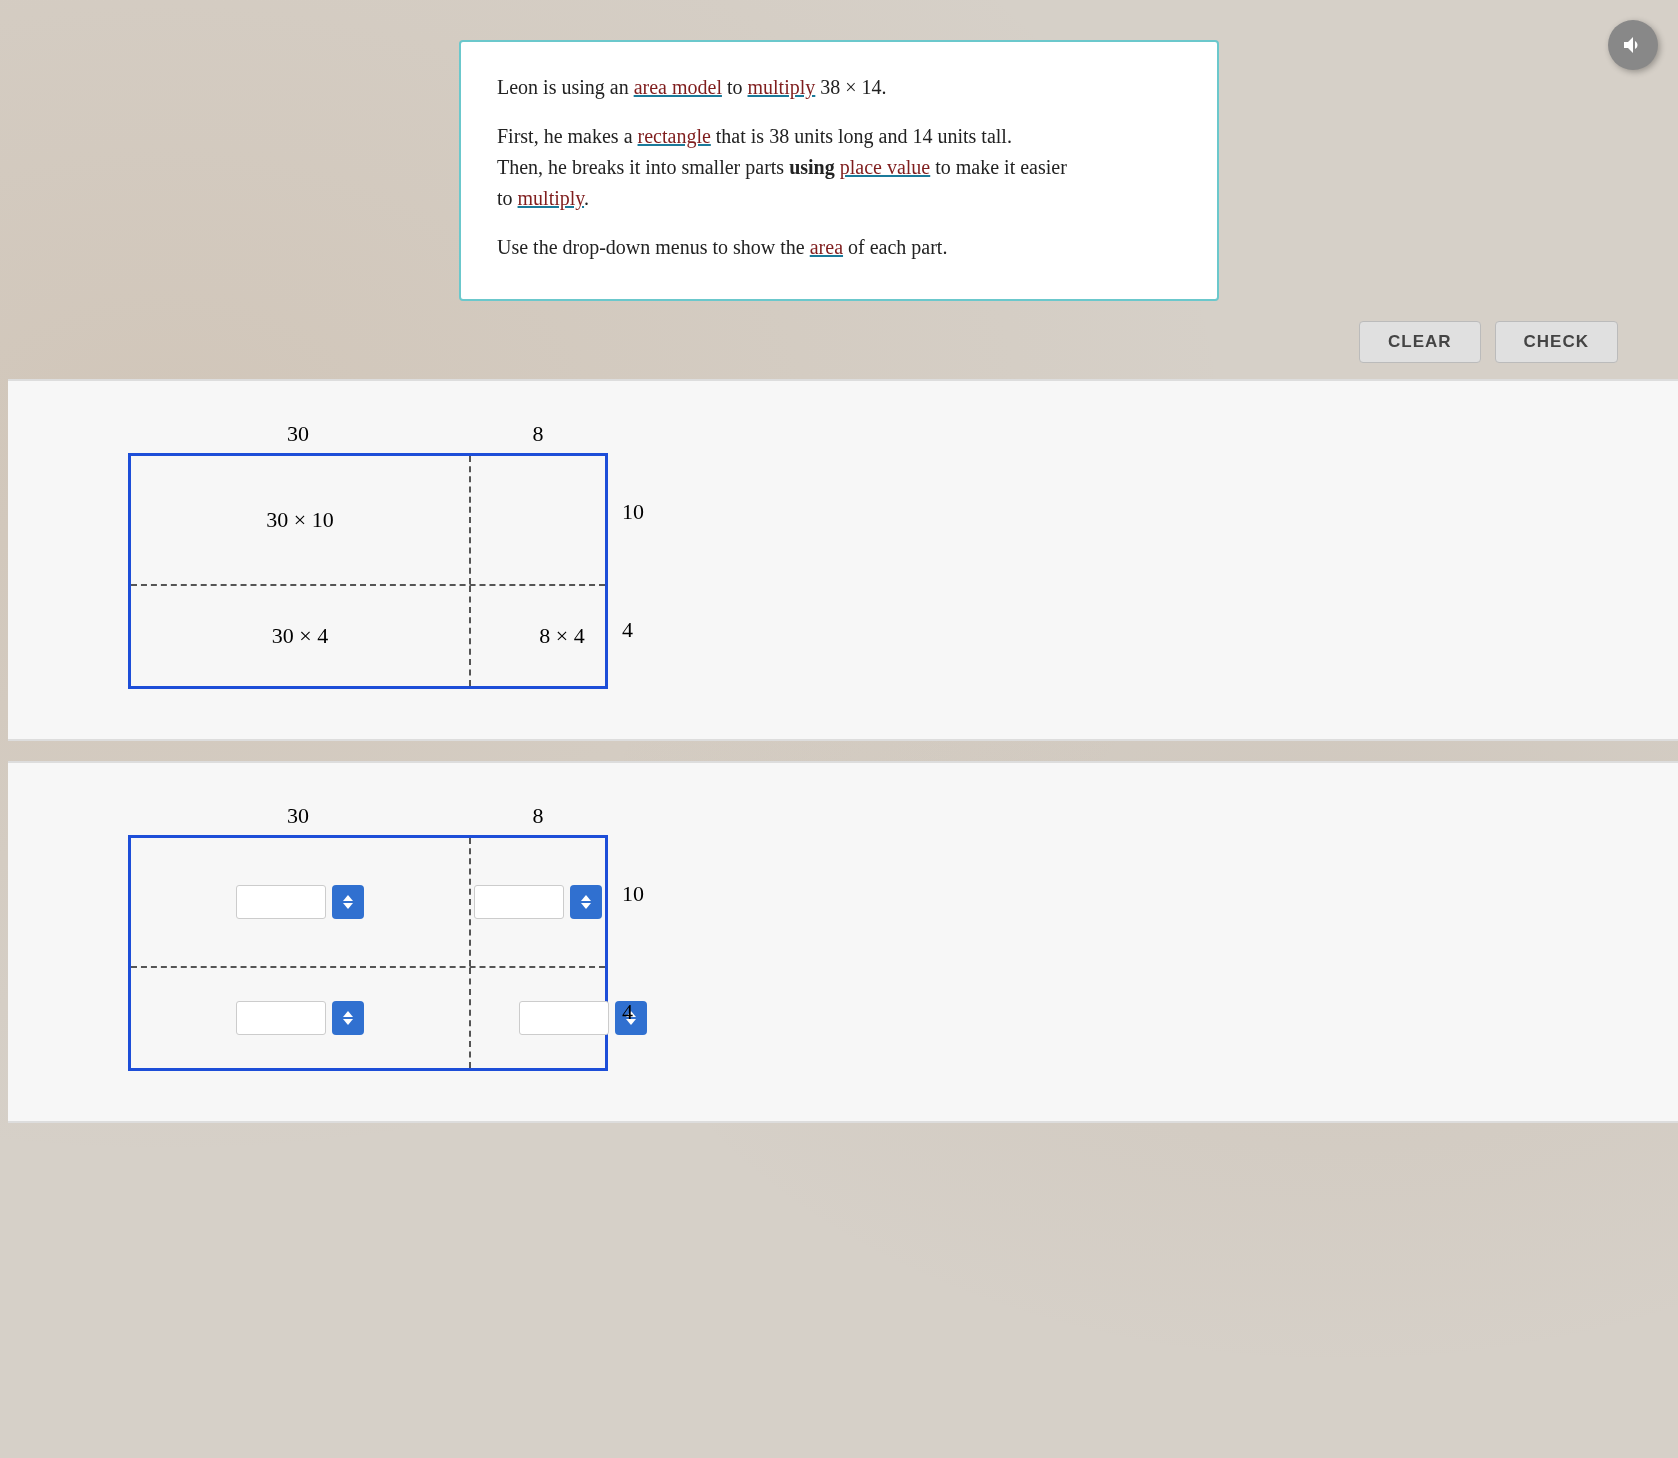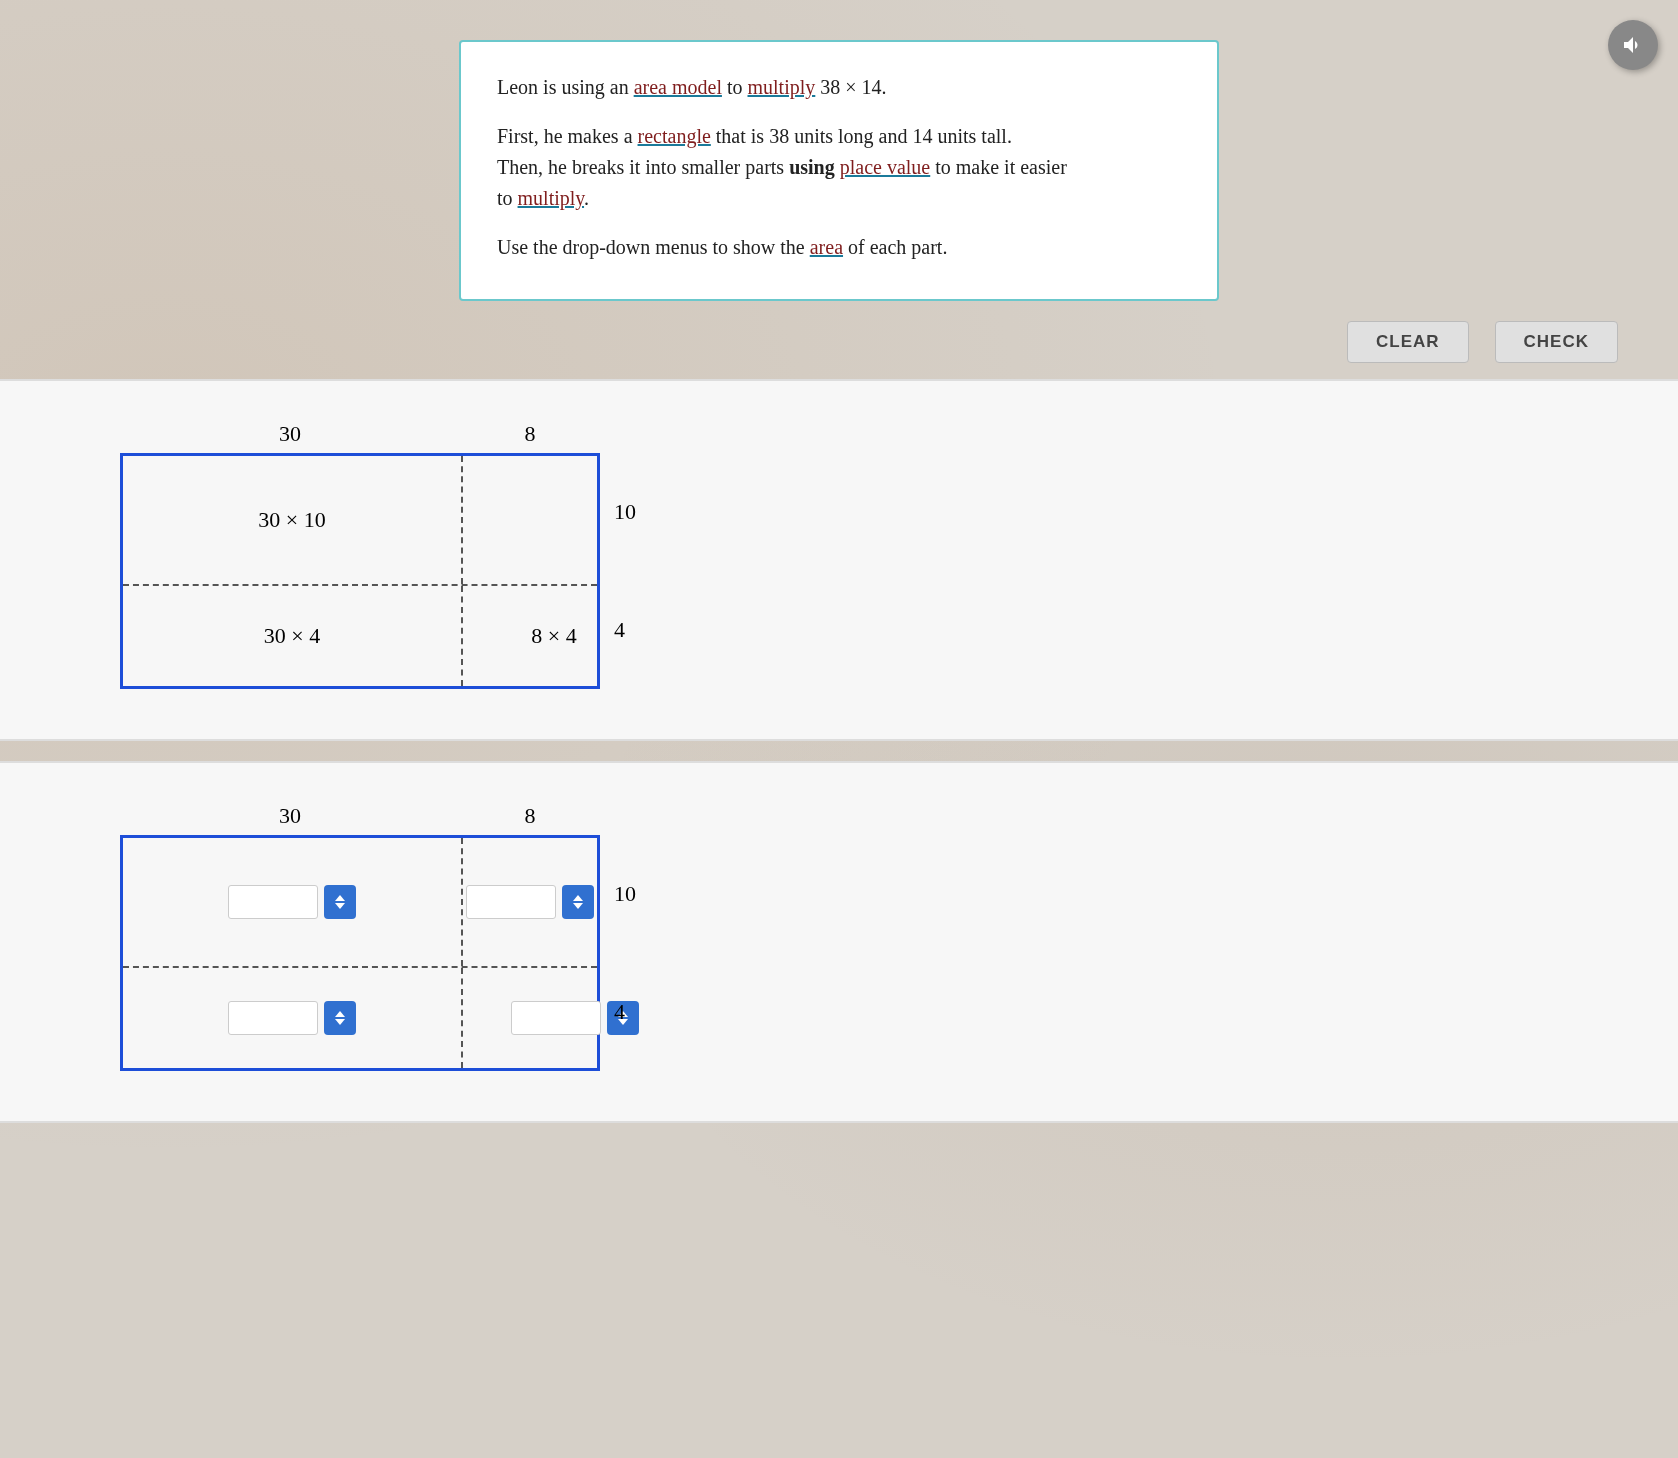--- a/index.html
+++ b/index.html
@@ -72,21 +72,21 @@
       color: #7f1d1d;
       text-decoration: underline;
       text-decoration-color: #1a7a9a;
     }
 
     
     .action-row {
       display: flex;
       justify-content: flex-end;
       padding: 20px 60px 16px 0;
-      gap: 26px;
+      gap: 14px;
       margin-left: 6px;
     }
 
     .action-btn {
       padding: 10px 28px;
       font-size: 17px;
       font-family: Arial, sans-serif;
       font-weight: bold;
       letter-spacing: 1px;
       background: #e0e0e0;
@@ -94,21 +94,21 @@
       border-radius: 4px;
       cursor: pointer;
       color: #444;
     }
 
     
     .section-panel {
       background: #f7f7f7;
       border-top: 2px solid #ddd;
       border-bottom: 2px solid #ddd;
-      margin: 0 0 20px 0;
+      margin: 0 0 20px 8px;
       padding: 40px 60px 50px 60px;
     }
 
     
     .area-model-wrapper {
       display: flex;
       flex-direction: column;
       align-items: flex-start;
       margin-left: 60px;
     }

